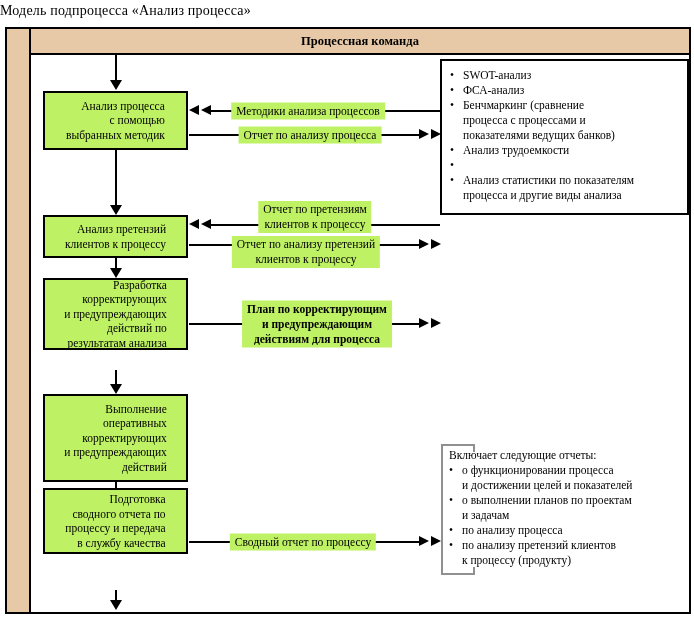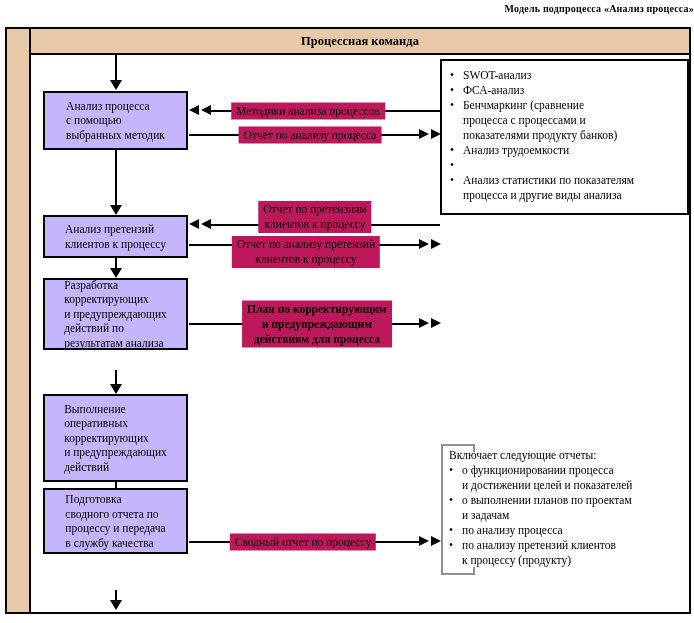--- a/index.html
+++ b/index.html
@@ -3,57 +3,57 @@
 <meta charset="utf-8">
 <style>
   html,body { margin:0; padding:0; background:#ffffff; }
   .stage {
     position:relative; width:694px; height:623px;
     font-family:"Liberation Serif","DejaVu Serif",serif;
     color:#000; background:#fff; overflow:hidden;
   }
   .abs { position:absolute; }
   .title {
-    left:0; top:3px; width:100%; text-align:right;
-    font-size:10px; font-weight:bold; letter-spacing:.2px;
+    left:0; top:3px; width:100%; text-align:left;
+    font-size:14px; font-weight:normal; letter-spacing:.2px;
   }
   .frame {
     left:5px; top:27px; width:686px; height:587px;
     border:2px solid #000; box-sizing:border-box; background:#fff;
   }
   .lane-strip {
     left:0; top:0; bottom:0; width:22px;
     background:#e8c9a7; border-right:2px solid #000;
   }
   .header-bar {
     left:24px; top:0; right:0; height:24px;
     background:#e8c9a7; border-bottom:2px solid #000;
     display:flex; align-items:center; justify-content:center;
     font-size:12.5px; font-weight:bold;
   }
   .step {
-    left:43px; width:145px; background:#c4b5fd;
+    left:43px; width:145px; background:#bef264;
     border:2px solid #000; box-sizing:border-box;
     display:flex; align-items:center; justify-content:center;
-    text-align:left; font-size:11.5px; line-height:14.5px;
+    text-align:right; font-size:11.5px; line-height:14.5px;
     white-space:pre-line;
   }
   .vline { width:2px; background:#000; }
   .hline { height:2px; background:#000; }
   .head-down {
     width:0; height:0;
     border-left:6px solid transparent; border-right:6px solid transparent;
     border-top:10px solid #000;
   }
   .dbl { display:flex; gap:2px; align-items:center; }
   .t-l { width:0; height:0; border-top:5.5px solid transparent; border-bottom:5.5px solid transparent; border-right:10px solid #000; }
   .t-r { width:0; height:0; border-top:5.5px solid transparent; border-bottom:5.5px solid transparent; border-left:10px solid #000; }
   .flow-label {
     transform:translate(-50%,-50%);
-    background:#be185d; padding:1px 5px;
+    background:#bef264; padding:1px 5px;
     font-size:11.5px; line-height:15px; text-align:center;
     white-space:pre-line;
   }
   .panel {
     border:2px solid #000; box-sizing:border-box; background:#fff;
     padding:7px 4px 4px 8px;
   }
   .blist { font-size:11.5px; line-height:15px; }
   .bitem { display:flex; }
   .bullet { width:13px; flex:0 0 13px; }
@@ -165,21 +165,21 @@
         <span class="btext">SWOT-анализ</span>
       </div>
     <div class="bitem">
         <span class="bullet">•</span>
         <span class="btext">ФСА-анализ</span>
       </div>
     <div class="bitem">
         <span class="bullet">•</span>
         <span class="btext">Бенчмаркинг (сравнение
 процесса с процессами и
-показателями продукту банков)</span>
+показателями ведущих банков)</span>
       </div>
     <div class="bitem">
         <span class="bullet">•</span>
         <span class="btext">Анализ трудоемкости</span>
       </div>
     <div class="bitem">
         <span class="bullet">•</span>
       </div>
     <div class="bitem">
         <span class="bullet">•</span>

